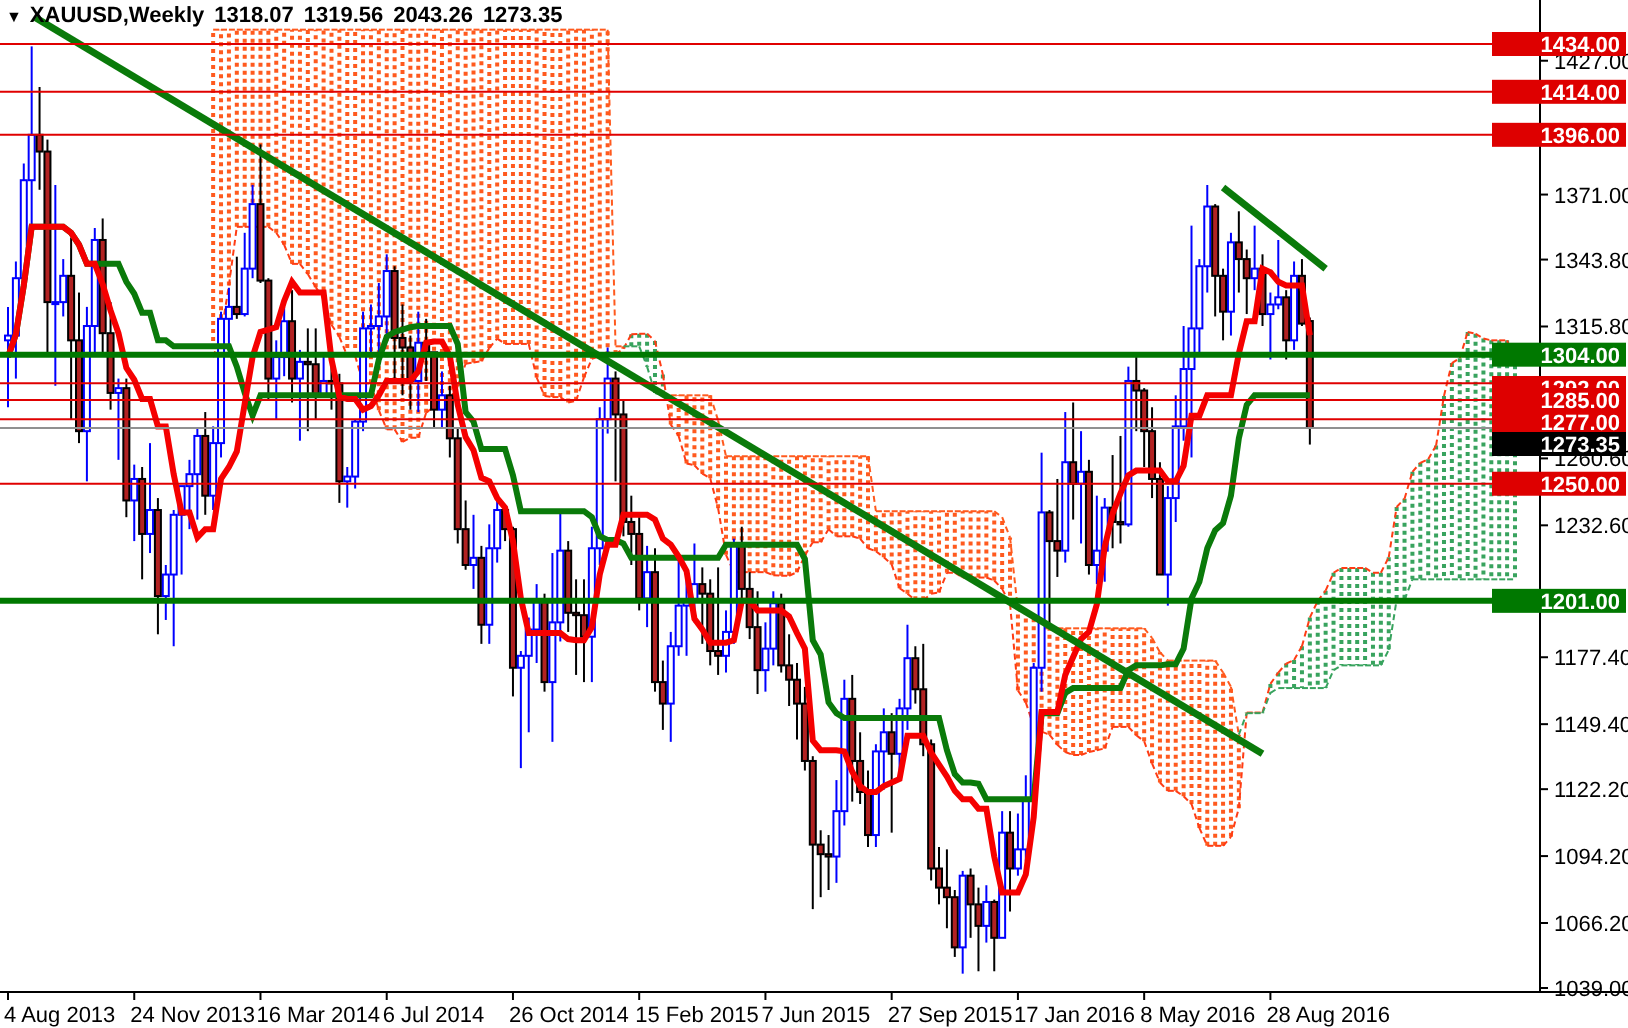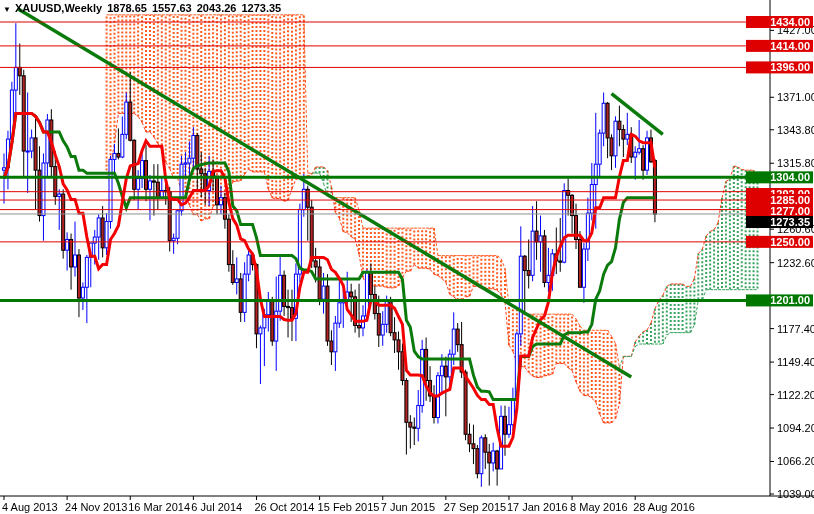--- a/index.html
+++ b/index.html
@@ -923,15 +923,15 @@
       <line x1="445.84" y1="496" x2="445.84" y2="500" stroke="#000" stroke-width="1"></line>
       <text x="443.84" y="511" font-size="11" font-family="Liberation Sans, sans-serif" fill="#000000">27 Sep 2015</text>
       <line x1="508.96" y1="496" x2="508.96" y2="500" stroke="#000" stroke-width="1"></line>
       <text x="506.96" y="511" font-size="11" font-family="Liberation Sans, sans-serif" fill="#000000">17 Jan 2016</text>
       <line x1="572.0799999999999" y1="496" x2="572.0799999999999" y2="500" stroke="#000" stroke-width="1"></line>
       <text x="570.0799999999999" y="511" font-size="11" font-family="Liberation Sans, sans-serif" fill="#000000">8 May 2016</text>
       <line x1="635.1999999999999" y1="496" x2="635.1999999999999" y2="500" stroke="#000" stroke-width="1"></line>
       <text x="633.1999999999999" y="511" font-size="11" font-family="Liberation Sans, sans-serif" fill="#000000">28 Aug 2016</text>
     </svg>
   <div id="title-bar">
-    <span class="tri">▼</span><span>XAUUSD,Weekly</span><span>1878.65</span><span>1557.63</span><span>2043.26</span><span>1273.35</span>
+    <span class="tri">▼</span><span>XAUUSD,Weekly</span><span>1318.07</span><span>1319.56</span><span>2043.26</span><span>1273.35</span>
   </div>
 </div>
 
 </body></html>

